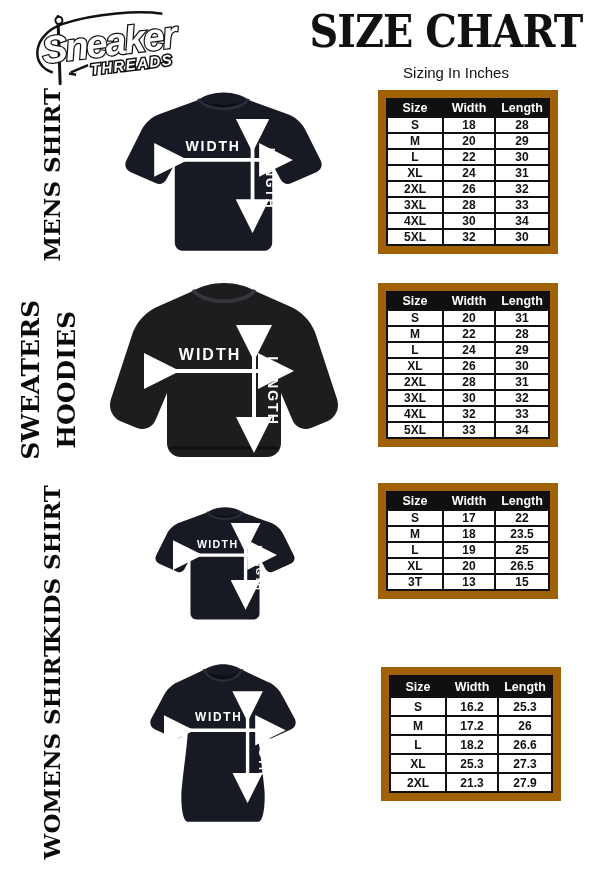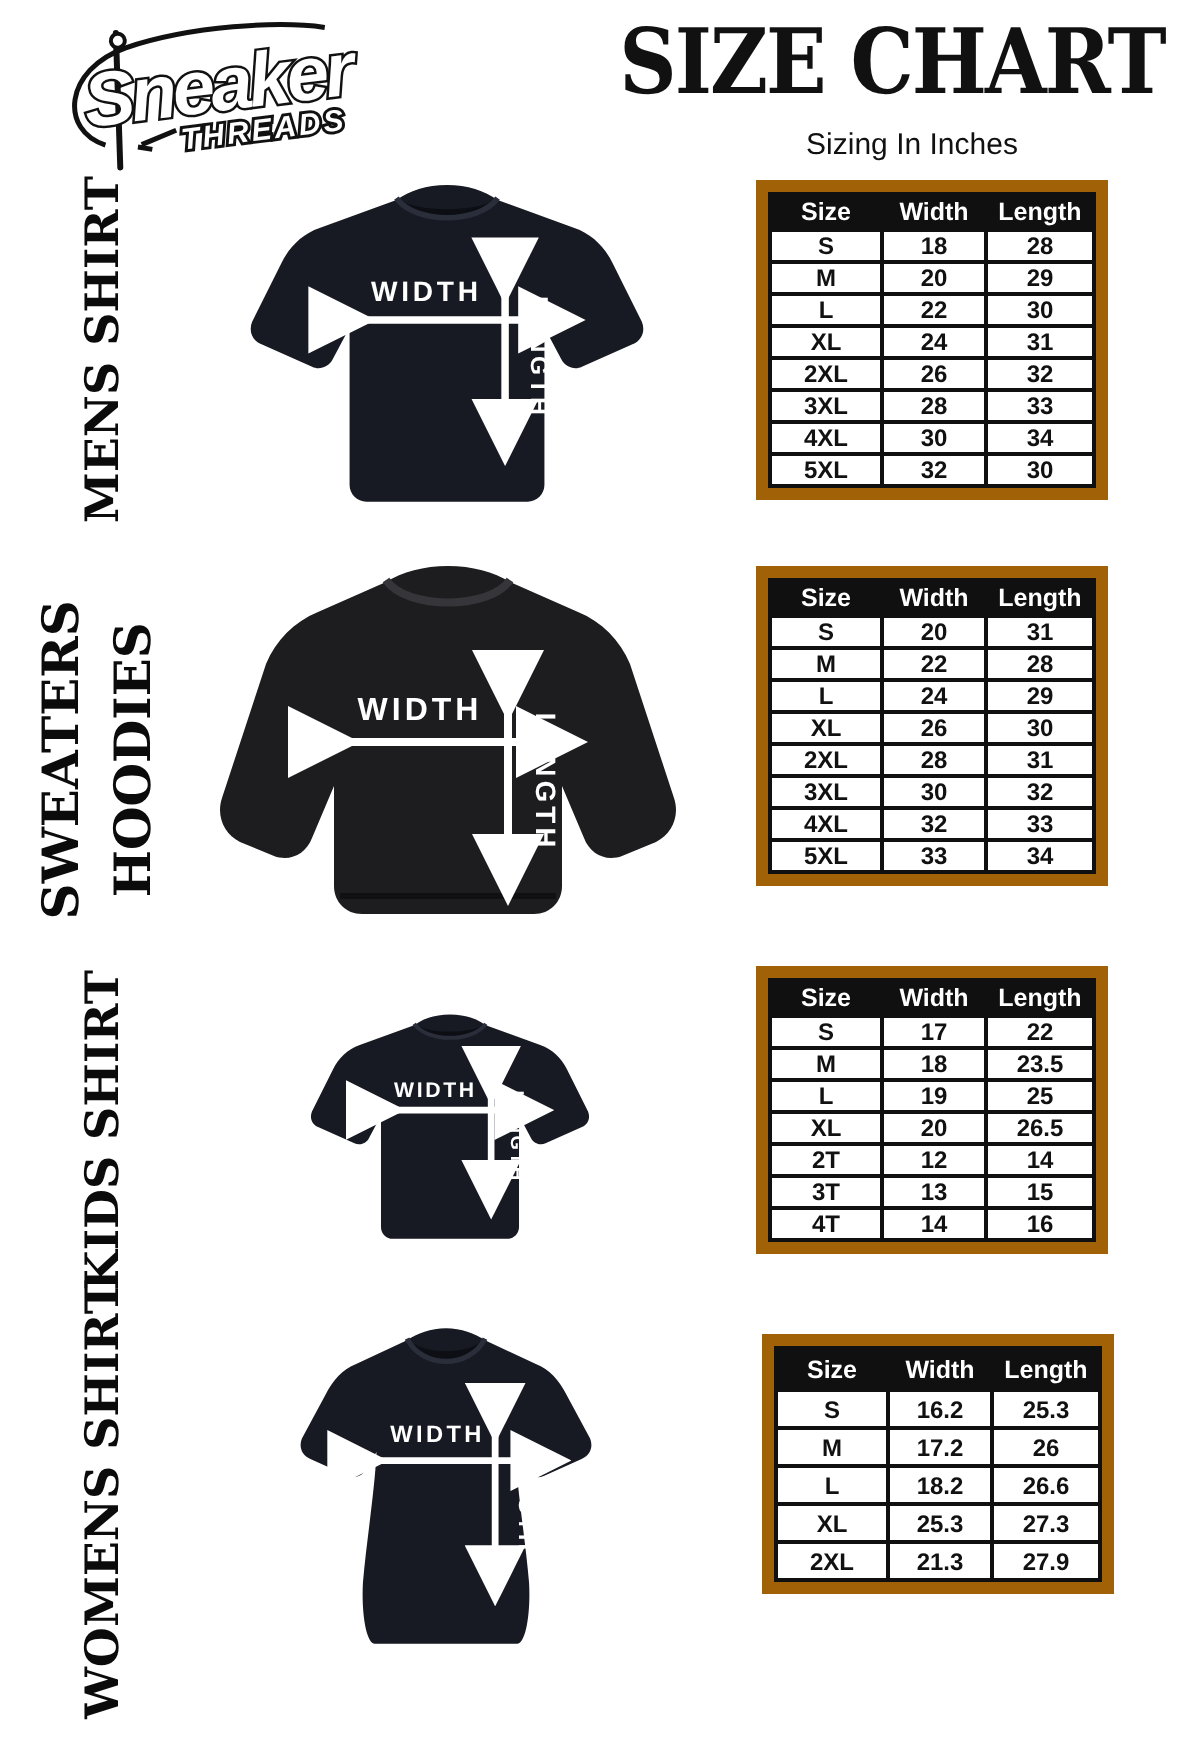--- a/index.html
+++ b/index.html
@@ -25,21 +25,21 @@
 
   
   .garment{position:absolute;}
   .g1{left:120px;top:85px;width:207px;height:178px;}
   .g2{left:104px;top:273px;width:240px;height:200px;}
   .g3{left:152px;top:495px;width:146px;height:140px;}
   .g4{left:138px;top:654px;width:170px;height:178px;}
 
   
   table.sizes{position:absolute;border-collapse:separate;border-spacing:2px;
-              background:#101010;border:6px solid #a16207;}
+              background:#101010;border:8px solid #a16207;}
   .sizes th{background:#101010;color:#fff;font-size:12.5px;font-weight:bold;padding:1px 3px;}
   .sizes td{background:#fff;color:#111;text-align:center;font-size:12px;font-weight:bold;padding:0 3px;}
   .sizes th:nth-child(1),.sizes td:nth-child(1){width:48px;}
   .sizes th:nth-child(2),.sizes td:nth-child(2){width:44px;}
   .sizes th:nth-child(3),.sizes td:nth-child(3){width:46px;}
   .sizes th,.sizes td{height:var(--ch,14px);}
   .t1{left:378px;top:90px;--ch:13px;}
   .t2{left:378px;top:283px;--ch:14px;}
   .t3{left:378px;top:483px;--ch:14px;}
   .t4{left:381px;top:667px;--ch:17px;}
@@ -276,34 +276,24 @@
           <td>L</td>
           <td>19</td>
           <td>25</td>
         </tr>
         <tr>
           <td>XL</td>
           <td>20</td>
           <td>26.5</td>
         </tr>
         <tr>
-          <td>2T</td>
-          <td>12</td>
-          <td>14</td>
-        </tr>
-        <tr>
           <td>3T</td>
           <td>13</td>
           <td>15</td>
         </tr>
-        <tr>
-          <td>4T</td>
-          <td>14</td>
-          <td>16</td>
-        </tr>
       </tbody>
   </table>
 
   <table class="sizes t4">
     <thead>
         <tr>
           <th>Size</th>
           <th>Width</th>
           <th>Length</th>
         </tr>

